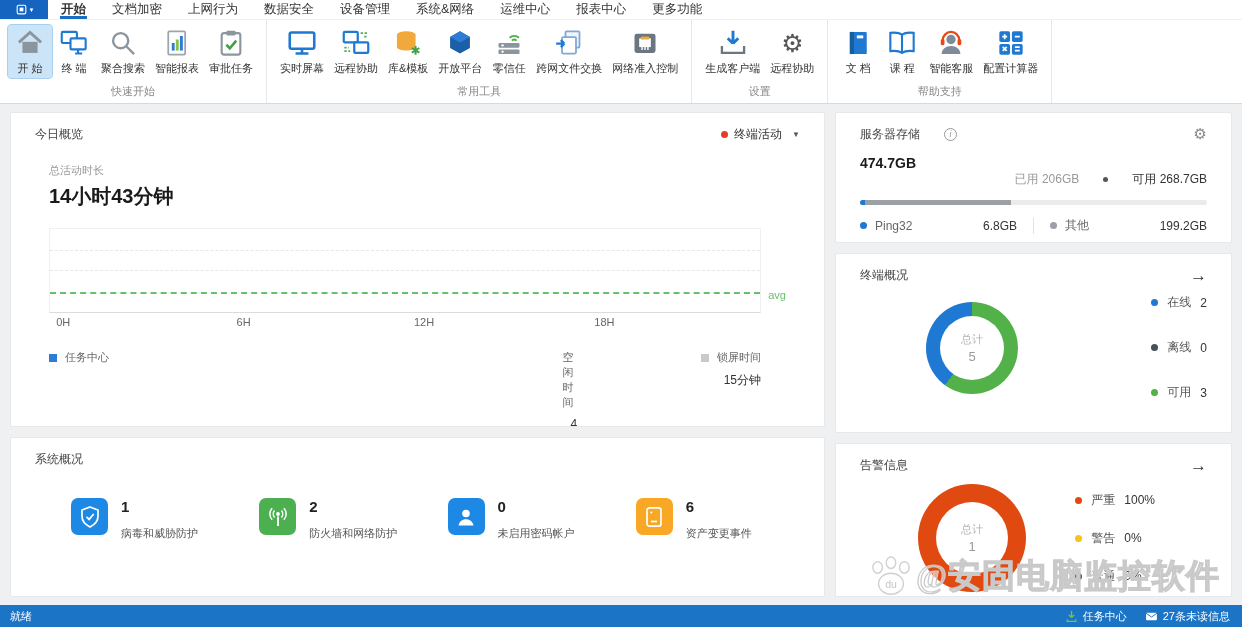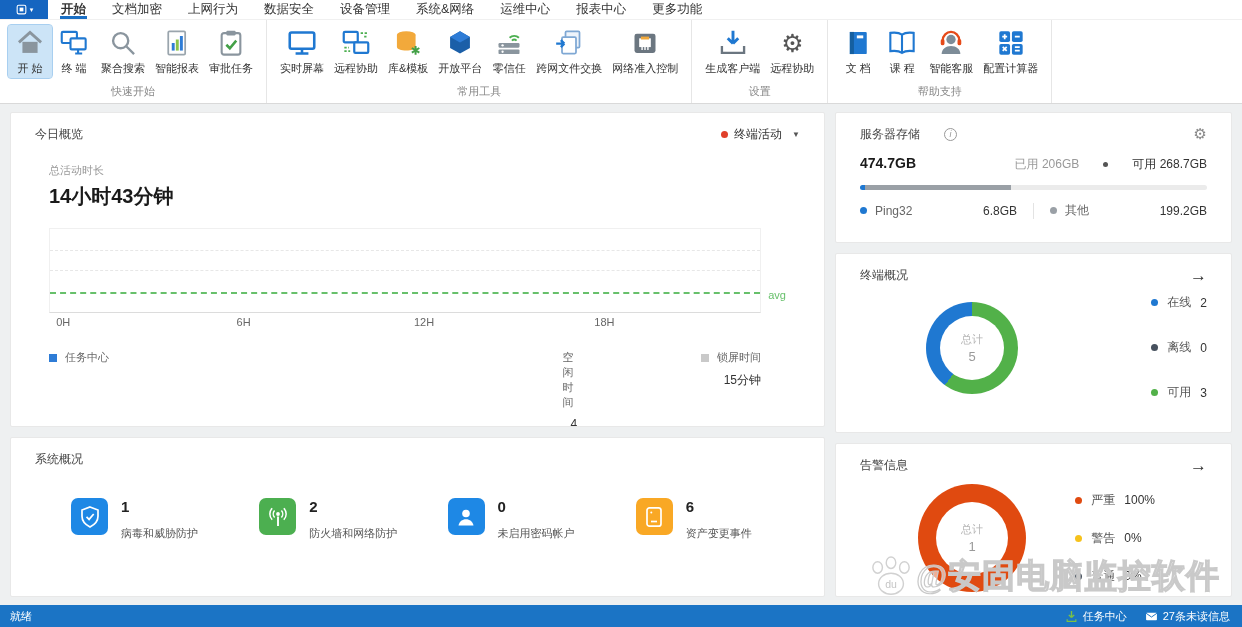--- a/index.html
+++ b/index.html
@@ -62,21 +62,21 @@
   .lgsq { width:8px; height:8px; }
   .lgval { font-size:12px; color:#333; margin:7px 0 0 16px; }
   .lgitem:nth-child(3) .lgval { margin-right:0; }
 
   
   #storage { height:131px; padding:12px 24px; }
   .sthead { display:flex; align-items:center; gap:24px; }
   .infoicon { width:13px; height:13px; border:1px solid #999; border-radius:50%; color:#999; font-size:9px;
     display:flex; align-items:center; justify-content:center; font-style:italic; }
   .gear { margin-left:auto; color:#888; font-size:15px; cursor:pointer; }
-  .strow { display:flex; align-items:baseline; margin-top:12px; }
+  .strow { display:flex; align-items:baseline; margin-top:12px;flex-direction:column; }
   .sttotal { font-size:14px; font-weight:bold; color:#1a1a1a; }
   .stright { margin-left:auto; font-size:12px; display:flex; align-items:center; gap:24px; }
   .stused { color:#999; }
   .stdot { width:5px; height:5px; border-radius:50%; background:#555; }
   .stavail { color:#333; }
   .stbar { height:5px; background:#ebebeb; border-radius:3px; margin-top:12px; display:flex; overflow:hidden; }
   .stitems { display:flex; align-items:center; margin-top:12px; }
   .sthalf { flex:1; display:flex; align-items:center; gap:8px; font-size:12px; color:#666; }
   .sthalf .val { margin-left:auto; color:#333; }
   .stdiv { width:1px; height:16px; background:#e3e3e3; margin:0 16px; }

